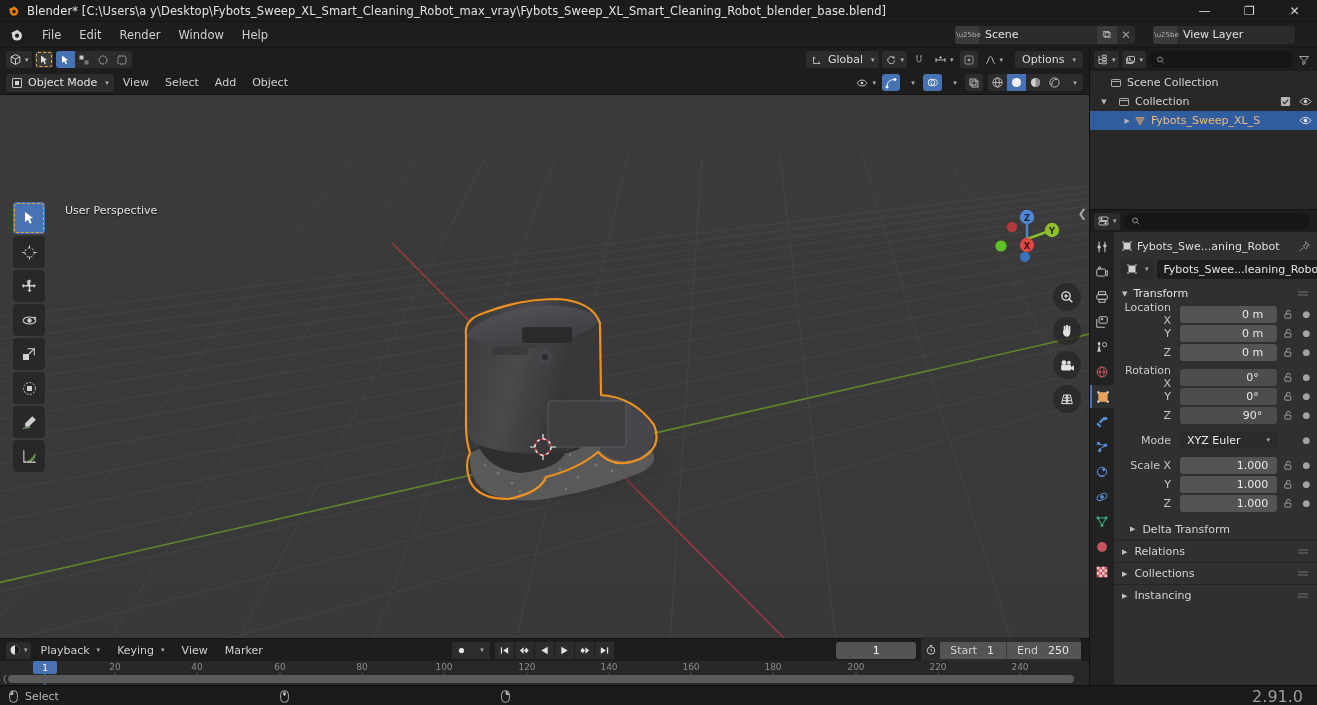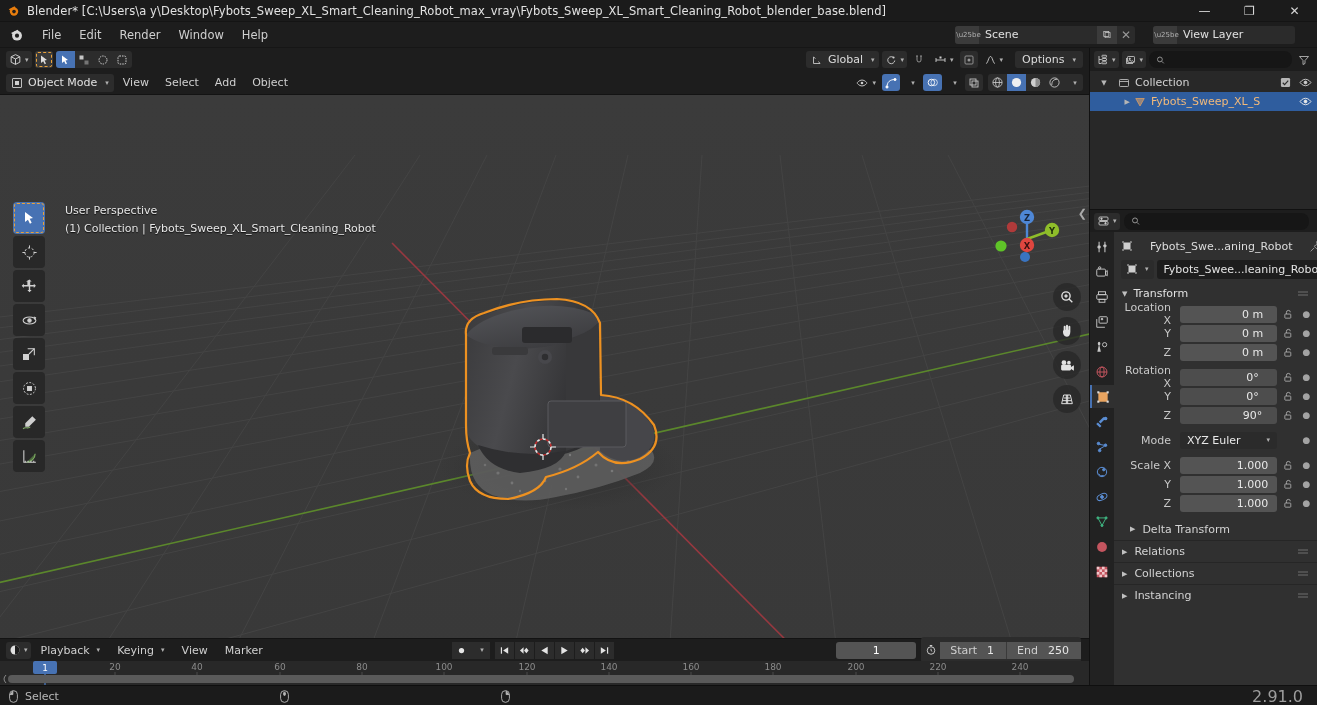--- a/index.html
+++ b/index.html
@@ -112,21 +112,21 @@
 
   
   .prop-header { height:23px; background:#1d1d1d; display:flex; align-items:center;
      padding:0 4px; gap:4px; border-top:1px solid #111; }
   .prop-wrap { flex:1; display:flex; background:#303030; overflow:hidden; }
   .prop-tabs { width:24px; background:#222; display:flex; flex-direction:column;
      align-items:center; padding-top:3px; gap:2px; }
   .ptab { width:24px;height:23px; display:flex;align-items:center;justify-content:center; }
   .ptab.active { background:#303030; border-left:2px solid #4772b3; }
   .prop-body { flex:1; padding:4px 0 0 0; overflow:hidden; }
-  .bc-row { display:flex; align-items:center; height:20px; padding:0 6px 0 7px; gap:17px; }
+  .bc-row { display:flex; align-items:center; height:20px; padding:0 6px 0 7px; gap:4px; }
   .bc-name { font-size:11px; color:#dcdcdc; }
   .pin { margin-left:auto; color:#9a9a9a; }
   .id-row { display:flex; align-items:center; height:20px; margin:3px 6px 0 7px; gap:3px;}
   .id-btn { display:flex;align-items:center;gap:4px; background:#2b2b2b; border-radius:3px;
      height:19px; padding:0 5px; }
   .id-field { flex:1; height:19px; background:#1d1d1d; border-radius:3px;
      display:flex; align-items:center; padding:0 7px; font-size:11px; color:#e3e3e3; }
   .panel-hd { display:flex; align-items:center; height:21px; padding:0 8px; gap:6px;
      font-size:11px; color:#e0e0e0; margin-top:4px; }
   .panel-hd .tri { font-size:7px; color:#c0c0c0; }
@@ -484,21 +484,20 @@
 
         <g transform="translate(543,352)">
           <circle r="8" fill="none" stroke="#e8e8e8" stroke-width="1.6" stroke-dasharray="3.1 3.1"></circle>
           <circle r="8" fill="none" stroke="#c22e2e" stroke-width="1.6" stroke-dasharray="3.1 3.1" stroke-dashoffset="3.1"></circle>
           <path d="M0 -13v5M0 8v5M-13 0h5M8 0h5" stroke="#e8e8e8" stroke-width="1.2"></path>
         </g>
       </svg>
 
       <div class="vp-text">
         <div>User Perspective</div>
-        <div>(1) Collection | Fybots_Sweep_XL_Smart_Cleaning_Robot</div>
       </div>
 
       <div class="toolbar-left">
         <div class="tool active">
           <svg width="16" height="16" viewBox="0 0 24 24" fill="#fff">
               <path d="M6 3l12 9-5 1.2 3 6-2.6 1.3-3-6L6 18z"></path>
             </svg>
         </div>
         <div class="tool">
           <svg width="17" height="17" viewBox="0 0 24 24" fill="none" stroke="#d0d0d0" stroke-width="1.4">
@@ -749,20 +748,30 @@
       </div>
       <div class="hdr-btn flat">
         <svg width="12" height="12" viewBox="0 0 24 24" fill="none" stroke="#bdbdbd" stroke-width="1.7">
             <path d="M3 5h18l-7 8v6l-4 2v-8z"></path>
           </svg>
       </div>
     </div>
 
     <div class="outliner">
       <div class="out-row">
+        <span class="tri" style="width:20px;"></span>
+        <span>
+          <svg width="12" height="12" viewBox="0 0 24 24" fill="none" stroke="#c3c3c3" stroke-width="1.7">
+              <rect x="3" y="5" width="18" height="14" rx="1.6"></rect>
+              <path d="M3 9h18"></path>
+            </svg>
+        </span>
+        <span class="out-name">Scene Collection</span>
+      </div>
+      <div class="out-row">
         <span class="tri" style="width:28px;">▼</span>
         <span>
           <svg width="12" height="12" viewBox="0 0 24 24" fill="none" stroke="#c3c3c3" stroke-width="1.7">
               <rect x="3" y="5" width="18" height="14" rx="1.6"></rect>
               <path d="M3 9h18"></path>
             </svg>
         </span>
         <span class="out-name">Collection</span>
         <span class="out-right">
           <span>

